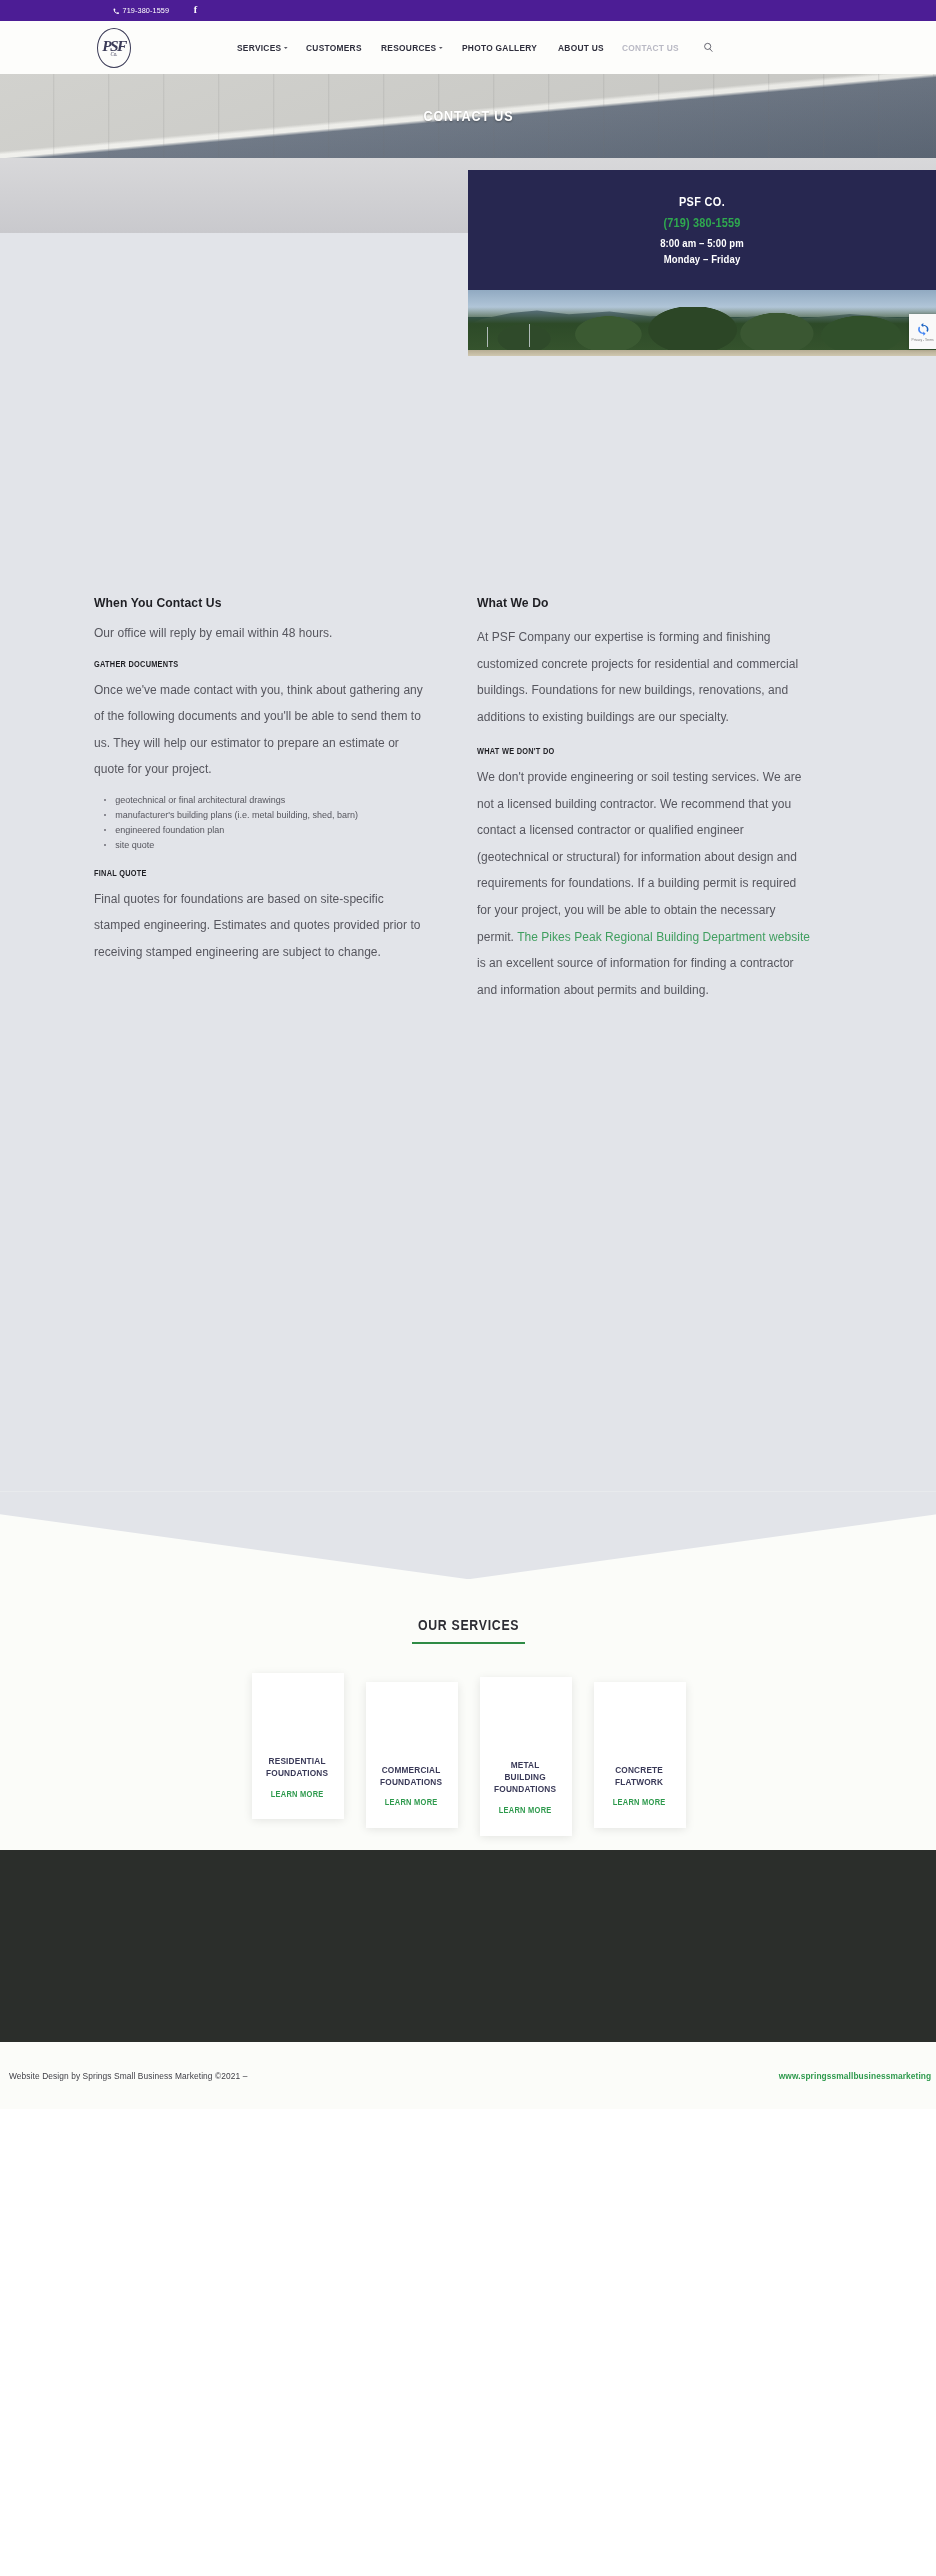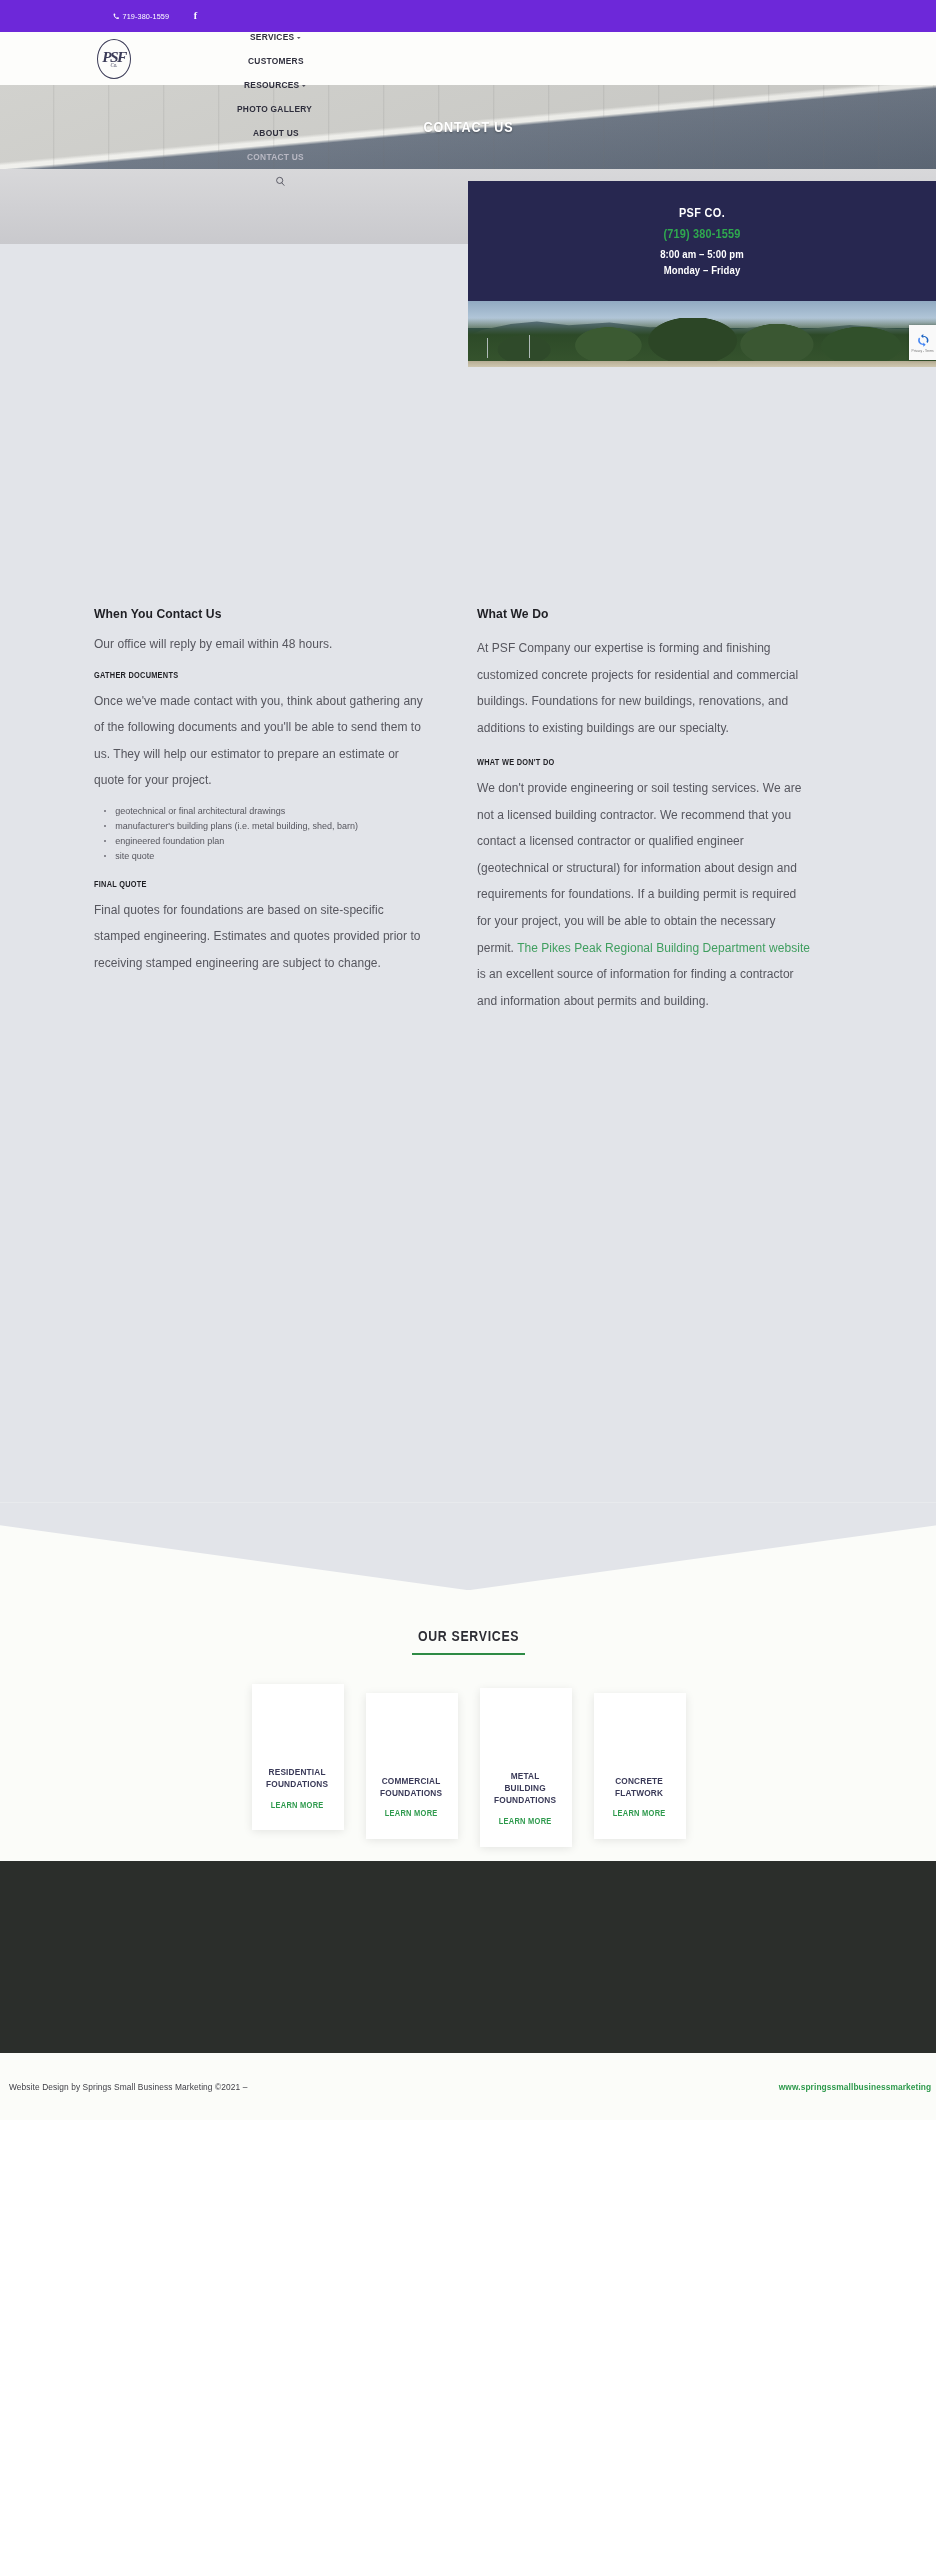--- a/index.html
+++ b/index.html
@@ -5,22 +5,22 @@
   * { box-sizing: border-box; margin: 0; padding: 0; }
   html, body {
     width: 937px;
     background: #ffffff;
     font-family: "Liberation Sans", sans-serif;
   }
   body { width: 937px; height: 2576px; position: relative; overflow: hidden; }
 
   
   .topbar {
-    height: 32px;
-    background: #6d28d9;
+    height: 21px;
+    background: #4c1d95;
     display: flex;
     align-items: center;
     padding-left: 113px;
     gap: 11.7px;
   }
   .topbar-phone {
     display: flex;
     align-items: center;
     gap: 2.9px;
     font-size: 7.3px;
@@ -85,21 +85,20 @@
     margin-top: -0.7px;
   }
   .nav {
     position: absolute;
     left: 237px;
     top: 0;
     height: 53px;
     display: flex;
     align-items: center;
     gap: 14px;
-    flex-direction: column;
   }
   .nav-item {
     font-family: "Liberation Sans", sans-serif;
     font-size: 9.1px;
     font-weight: bold;
     letter-spacing: 0.3px;
     color: #2f2f3d;
     text-transform: uppercase;
     display: flex;
     align-items: center;

